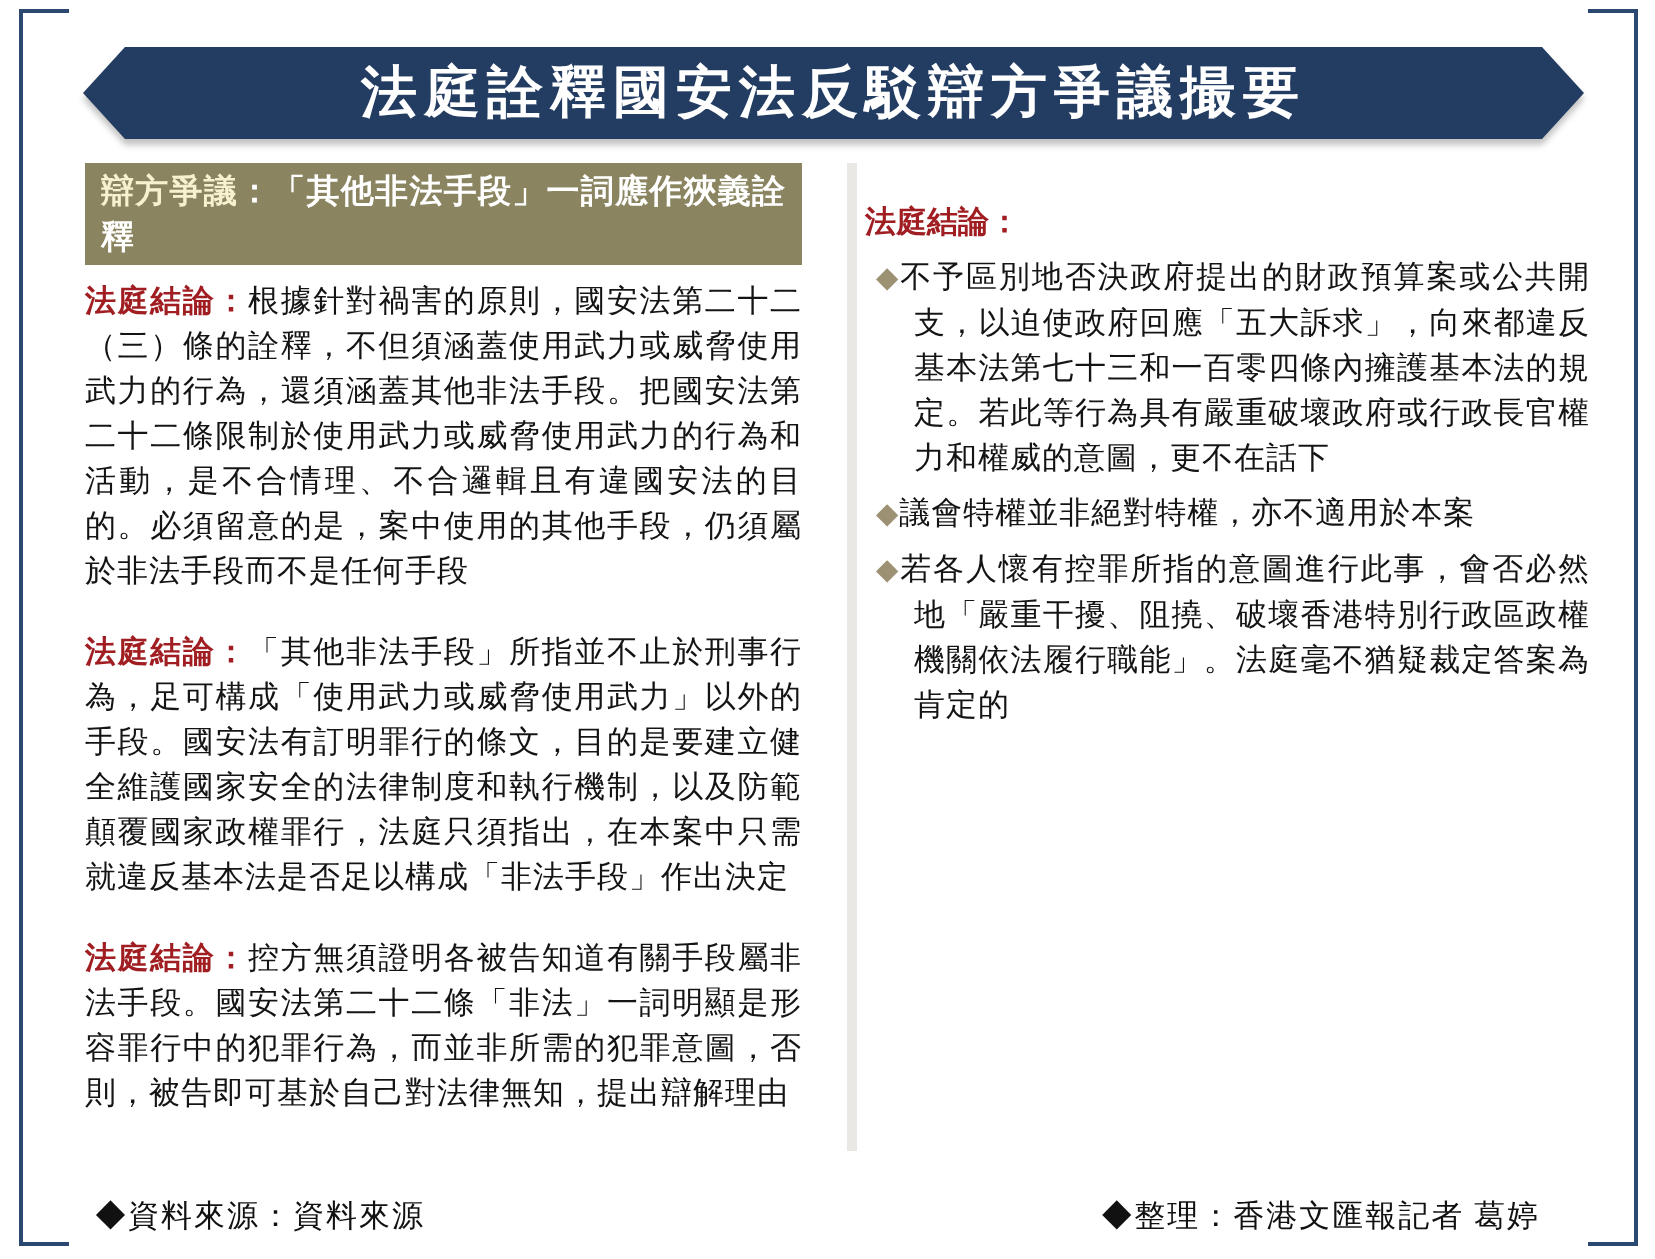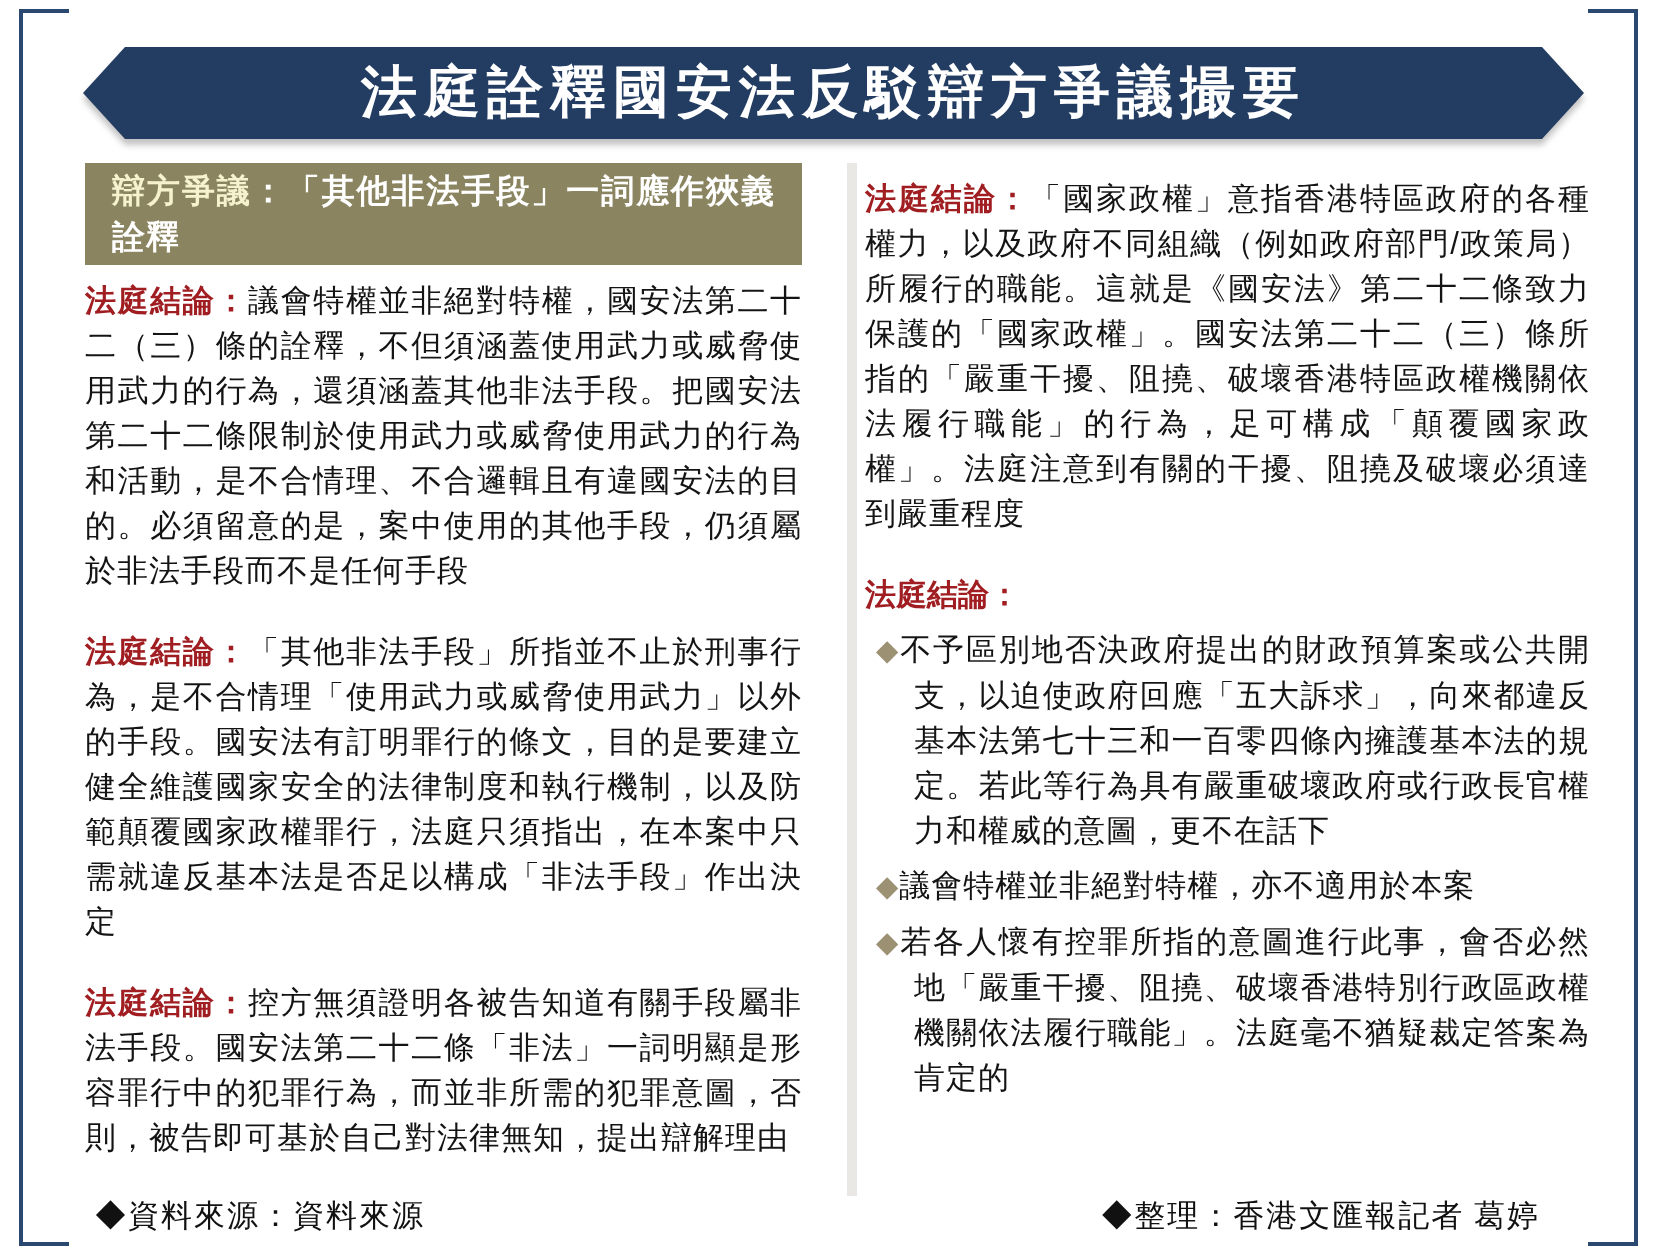--- a/index.html
+++ b/index.html
@@ -32,21 +32,21 @@
     position:absolute;top:163px;left:85px;width:1505px;
     display:flex;align-items:stretch;
   }
   .col-left{width:717px;flex:none;}
   .divider{width:10px;flex:none;background:#EAE8E5;margin:0 8px 0 45px;}
   .col-right{flex:1;min-width:0;}
   .sec{margin-bottom:36px;}
   .sec-h{
     background:#8A8560;color:#ffffff;
     font-size:33px;font-weight:bold;line-height:46px;
-    padding:5px 27px;letter-spacing:1px;text-align:justify;
+    padding:5px 16px;letter-spacing:1px;text-align:justify;
   }
   .sec-h .lbl{color:#F6F2D0;}
   .sec-b{
     margin-top:13px;
     font-size:31px;line-height:45px;font-weight:500;color:#141414;
     text-align:justify;letter-spacing:1px;
   }
   .concl{color:#A01E22;font-weight:600;}
   .concl-line{margin-top:13px;font-size:31px;line-height:45px;}
   .bullets{margin-top:6px;}
@@ -82,46 +82,43 @@
 
   <div class="content">
 
     <div class="col-left">
 
       <div class="sec">
         <div class="sec-h">
           <span class="lbl">辯方爭議</span><span>：「其他非法手段」一詞應作狹義詮釋</span>
         </div>
         <div class="sec-b">
-          <span class="concl">法庭結論：</span><span>議會特權並非絕對特權，國安法第二十二（三）條的詮釋，不但須涵蓋使用武力或威脅使用武力的行為，還須涵蓋其他非法手段。把國安法第二十二條限制於使用武力或威脅使用武力的行為和活動，是不合情理、不合邏輯且有違國安法的目的。必須留意的是，案中使用的其他手段，仍須屬於非法手段而不是任何手段</span>
+          <span class="concl">法庭結論：</span><span>根據針對禍害的原則，國安法第二十二（三）條的詮釋，不但須涵蓋使用武力或威脅使用武力的行為，還須涵蓋其他非法手段。把國安法第二十二條限制於使用武力或威脅使用武力的行為和活動，是不合情理、不合邏輯且有違國安法的目的。必須留意的是，案中使用的其他手段，仍須屬於非法手段而不是任何手段</span>
         </div>
       </div>
 
       <div class="sec">
         <div class="sec-b">
-          <span class="concl">法庭結論：</span><span>「其他非法手段」所指並不止於刑事行為，是不合情理「使用武力或威脅使用武力」以外的手段。國安法有訂明罪行的條文，目的是要建立健全維護國家安全的法律制度和執行機制，以及防範顛覆國家政權罪行，法庭只須指出，在本案中只需就違反基本法是否足以構成「非法手段」作出決定</span>
+          <span class="concl">法庭結論：</span><span>「其他非法手段」所指並不止於刑事行為，足可構成「使用武力或威脅使用武力」以外的手段。國安法有訂明罪行的條文，目的是要建立健全維護國家安全的法律制度和執行機制，以及防範顛覆國家政權罪行，法庭只須指出，在本案中只需就違反基本法是否足以構成「非法手段」作出決定</span>
         </div>
       </div>
 
       <div class="sec">
         <div class="sec-b">
           <span class="concl">法庭結論：</span><span>控方無須證明各被告知道有關手段屬非法手段。國安法第二十二條「非法」一詞明顯是形容罪行中的犯罪行為，而並非所需的犯罪意圖，否則，被告即可基於自己對法律無知，提出辯解理由</span>
         </div>
       </div>
 
     </div>
 
     <div class="divider"></div>
 
     <div class="col-right">
 
       <div class="sec">
-        <div class="sec-b">
-          <span class="concl">法庭結論：</span><span>「國家政權」意指香港特區政府的各種權力，以及政府不同組織（例如政府部門/政策局）所履行的職能。這就是《國安法》第二十二條致力保護的「國家政權」。國安法第二十二（三）條所指的「嚴重干擾、阻撓、破壞香港特區政權機關依法履行職能」的行為，足可構成「顛覆國家政權」。法庭注意到有關的干擾、阻撓及破壞必須達到嚴重程度</span>
-        </div>
       </div>
 
       <div class="sec">
         <div class="concl-line">
           <span class="concl">法庭結論：</span>
         </div>
         <div class="bullets">
           <div class="bullet"><span class="dia">◆</span><span>不予區別地否決政府提出的財政預算案或公共開支，以迫使政府回應「五大訴求」，向來都違反基本法第七十三和一百零四條內擁護基本法的規定。若此等行為具有嚴重破壞政府或行政長官權力和權威的意圖，更不在話下</span></div>
           <div class="bullet"><span class="dia">◆</span><span>議會特權並非絕對特權，亦不適用於本案</span></div>
           <div class="bullet"><span class="dia">◆</span><span>若各人懷有控罪所指的意圖進行此事，會否必然地「嚴重干擾、阻撓、破壞香港特別行政區政權機關依法履行職能」。法庭毫不猶疑裁定答案為肯定的</span></div>

